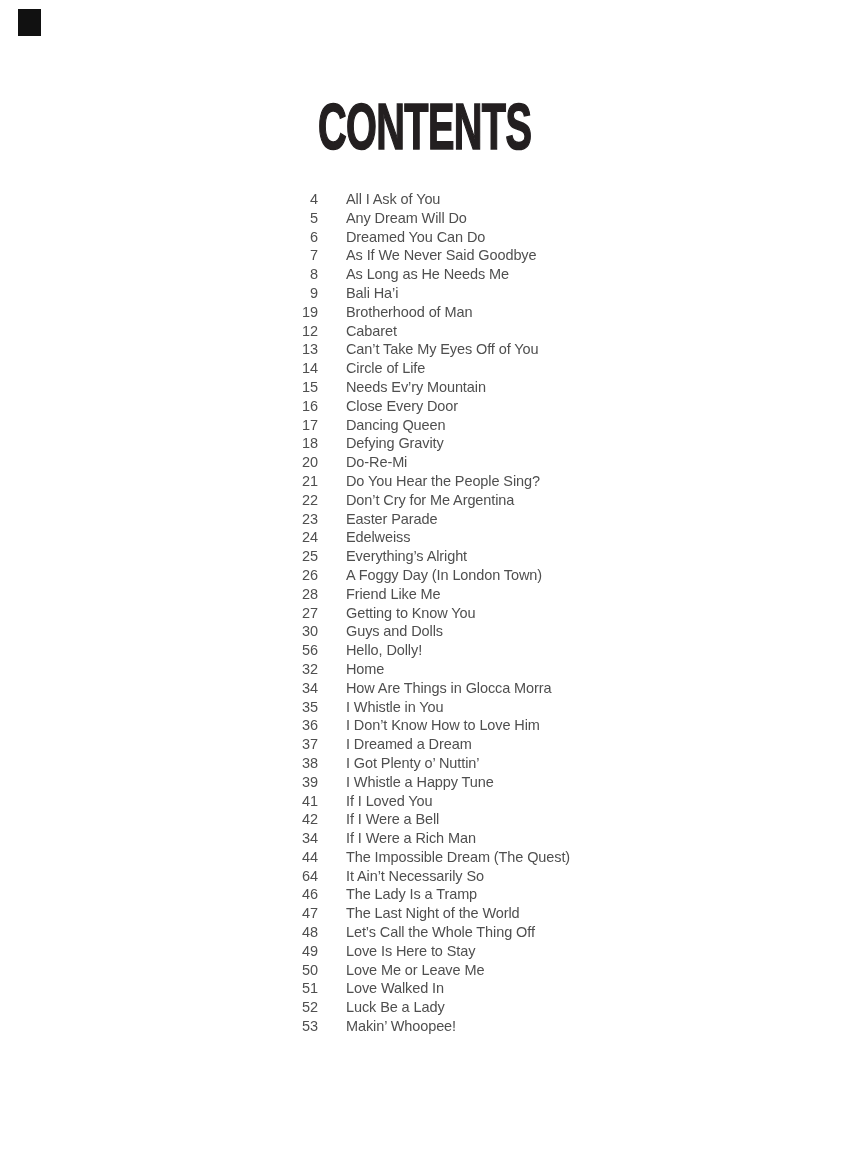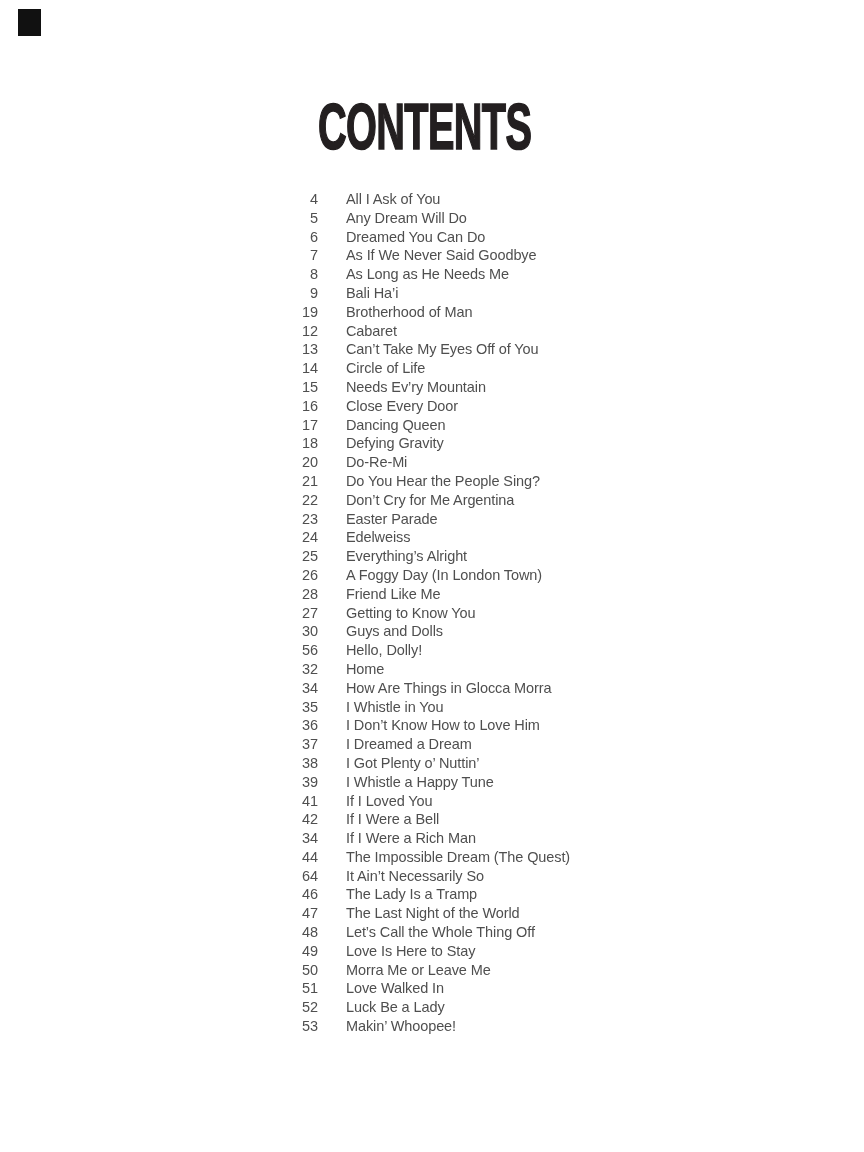--- a/index.html
+++ b/index.html
@@ -230,21 +230,21 @@
     <div class="row">
       <span class="num">48</span>
       <span class="t">Let’s Call the Whole Thing Off</span>
     </div>
     <div class="row">
       <span class="num">49</span>
       <span class="t">Love Is Here to Stay</span>
     </div>
     <div class="row">
       <span class="num">50</span>
-      <span class="t">Morra Me or Leave Me</span>
+      <span class="t">Love Me or Leave Me</span>
     </div>
     <div class="row">
       <span class="num">51</span>
       <span class="t">Love Walked In</span>
     </div>
     <div class="row">
       <span class="num">52</span>
       <span class="t">Luck Be a Lady</span>
     </div>
     <div class="row">

